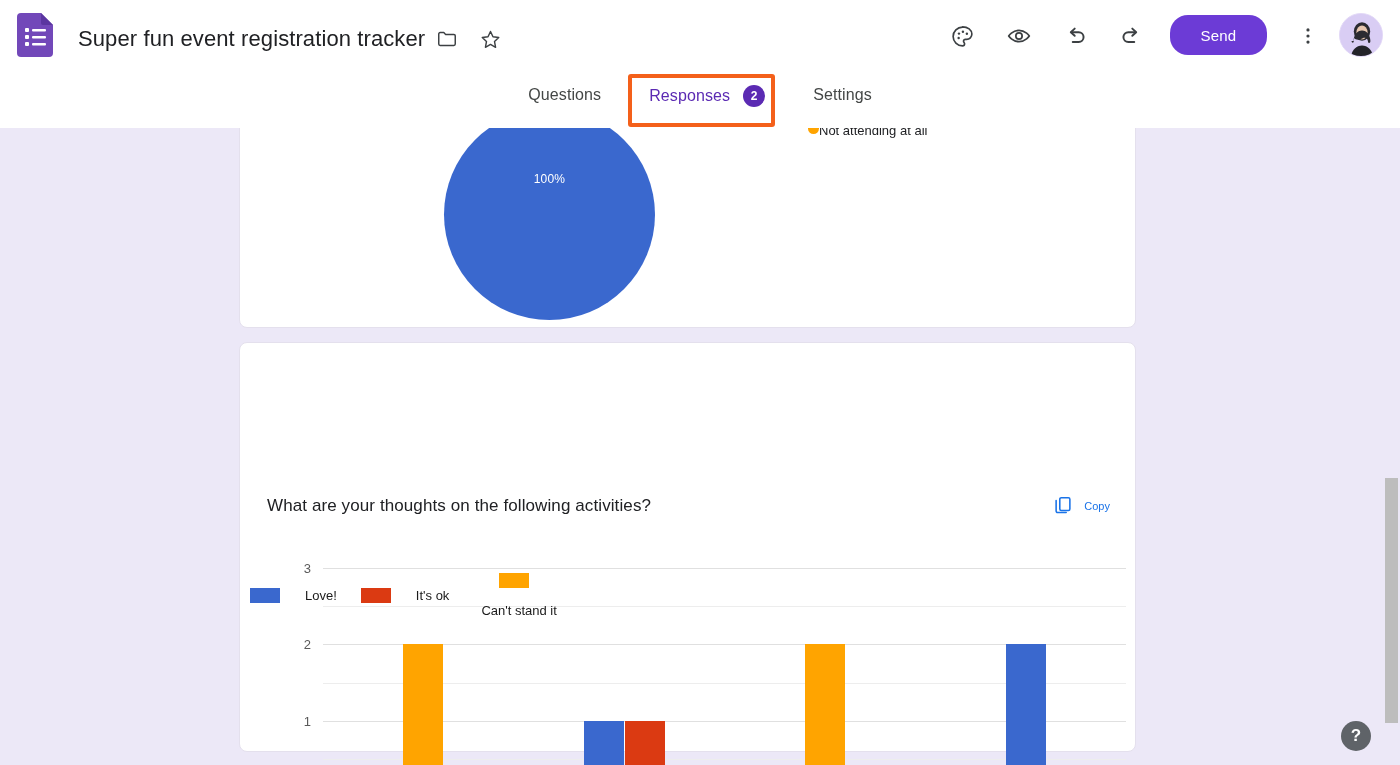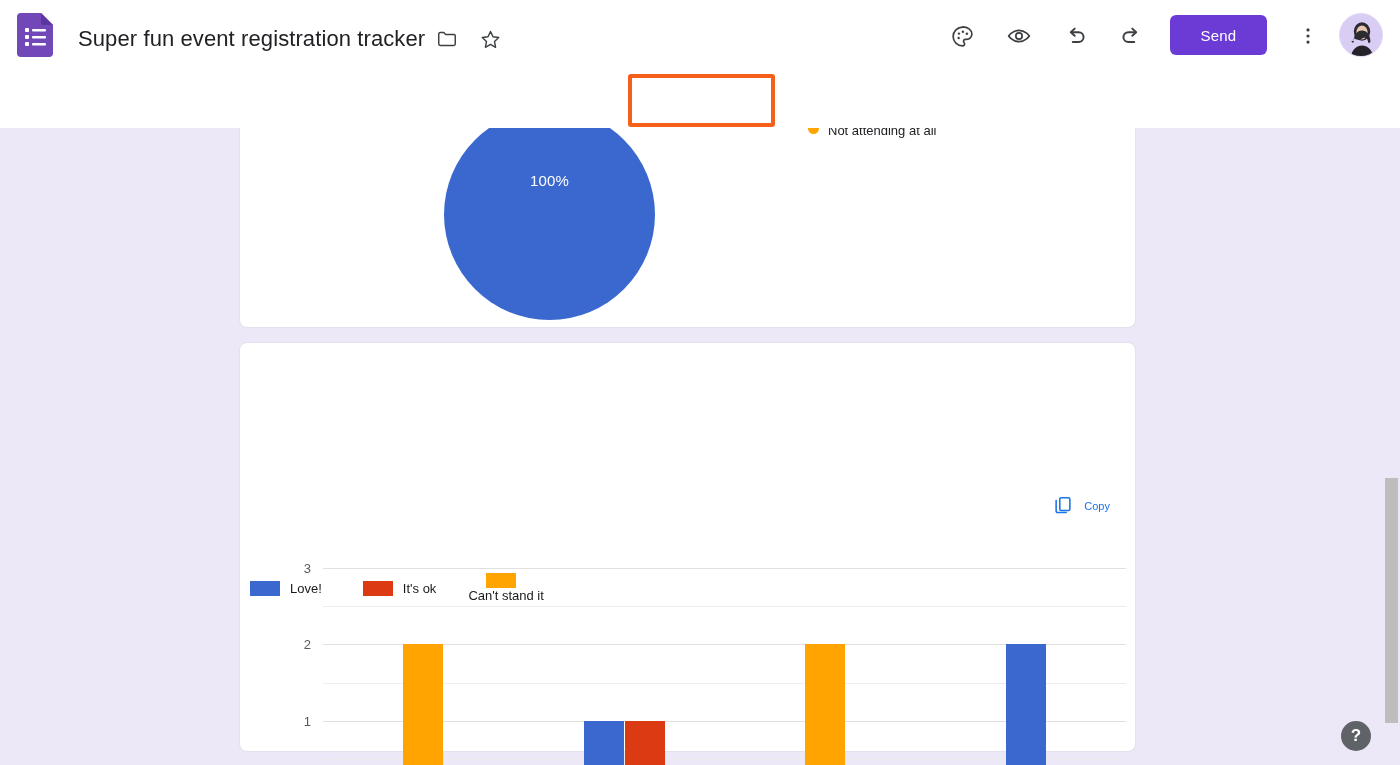--- a/index.html
+++ b/index.html
@@ -57,21 +57,21 @@
   .ti-eye     { left: 1003px; }
   .ti-undo    { left: 1060px; }
   .ti-redo    { left: 1115px; }
   .ti-more    { left: 1292px; }
 
   .send-btn {
     position: absolute; left: 1170px; top: 15px;
     width: 97px; height: 40px;
     background: #6C3BD6;
     color: #FFFFFF;
-    border: none; border-radius: 6px;
+    border: none; border-radius: 18px;
     font-size: 15px; font-family: "Liberation Sans", sans-serif;
     font-weight: 500;
     cursor: pointer;
     letter-spacing: .2px;
   }
   .avatar {
     position: absolute; left: 1339px; top: 13px;
     width: 44px; height: 44px;
     border-radius: 50%;
     background: #D9CDF4;
@@ -153,27 +153,27 @@
     width: 211px; height: 211px;
     border-radius: 50%;
     background: #3A68CE;
   }
   .pie-label {
     position: absolute;
     left: 204px; top: 185px;
     width: 211px;
     text-align: center;
     color: #FFFFFF;
-    font-size: 15px;
+    font-size: 12px;
     letter-spacing: .2px;
   }
   .pie-legend {
     position: absolute;
     left: 568px; top: 136px;
-    display: flex; gap: 9px;
+    display: flex; 
     font-size: 13px; color: #202124;
   }
   .legend-dot {
     width: 11px; height: 11px; border-radius: 50%;
     flex: 0 0 auto;
   }
 
   
   .q-title {
     position: absolute; left: 27px; top: 153px;
@@ -221,21 +221,21 @@
     bottom: 1px;
     width: 40px;
   }
   .bar-legend {
     position: absolute;
     left: 10px; top: 18px;
     display: flex; align-items: center;
     gap: 0;
     font-size: 13px; color: #1A1A1A;
   }
-  .bl-item { display: flex; align-items: center; }
+  .bl-item { display: flex; align-items: center; gap: 15px; }
   .bl-swatch { width: 30px; height: 15px; flex: 0 0 auto; }
   .bl-text { margin-left: 10px; white-space: nowrap; }
 
   
   .scrollbar-track {
     position: absolute; right: 0; top: 128px;
     width: 17px; height: 637px;
     background: #ECE8F7;
     z-index: 50;
   }
@@ -341,39 +341,51 @@
         <svg viewBox="0 0 44 44" width="44" height="44" aria-hidden="true">
           <circle cx="22" cy="22" r="22" fill="#D9CDF4"></circle>
           <ellipse cx="22" cy="17.5" rx="8.2" ry="9.2" fill="#2B2B31"></ellipse>
           <ellipse cx="22" cy="18.5" rx="5.6" ry="7" fill="#E7C6AE"></ellipse>
           <path d="M11 44c0-7.2 4.9-12.4 11-12.4S33 36.8 33 44z" fill="#232329"></path>
           <path d="M13.6 27c0-6 3.6-10.6 8.4-10.6S30.4 21 30.4 27c0 1.3-.5 2-1.2 2-.6 0-1-.6-1.2-1.6-.4-2.3-1.6-3.6-3.2-3.6-2.9 0-3.2 2-6.6 2-2 0-3.3-.8-3.9-1.7-.3.9-.5 1.9-.5 2.9 0 1-.4 1.7-1 1.7-.7 0-1.2-.7-1.2-1.7z" fill="#2B2B31"></path>
         </svg>
       </div>
     </div>
 
+    <div class="tabs">
+      <div class="tab">
+        <span>Questions</span>
+      </div>
+      <div class="tab active">
+        <span>Responses</span><span class="tab-badge">2</span>
+      </div>
+      <div class="tab">
+        <span>Settings</span>
+      </div>
+    </div>
   </div>
 
   <div class="tab-highlight"></div>
 
   <div class="content">
 
     <div class="card card-pie">
       <div class="pie-wrap">
         <div class="pie" style="background: rgb(58, 104, 206);"></div>
         <div class="pie-label">100%</div>
         <div class="pie-legend">
           <span class="legend-dot" style="background:#FFA400;"></span>
           <span>Not attending at all</span>
         </div>
       </div>
     </div>
 
     <div class="card card-bar">
 
+      <div class="q-title">What are your thoughts on the following activities?</div>
 
       <button class="copy-btn">
         <span>
           <svg viewBox="0 0 24 24" width="22" height="22" aria-hidden="true">
             <rect x="8.5" y="4" width="11" height="14" rx="1.6" fill="none" stroke="#1A73E8" stroke-width="1.7"></rect>
             <path d="M15.5 20.2H6.1A1.6 1.6 0 0 1 4.5 18.6V7.2" fill="none" stroke="#1A73E8" stroke-width="1.7" stroke-linecap="round"></path>
           </svg>
         </span>
         <span>Copy</span>
       </button>
@@ -394,21 +406,21 @@
             <div class="bar" title="Mini putting — Love!: 1" style="width: 40px; background: rgb(58, 104, 206); height: 75.3333px; left: 260.625px;"></div>
             <div class="bar" title="Mini putting — It's ok: 1" style="width: 40px; background: rgb(219, 58, 18); height: 75.3333px; left: 301.625px;"></div>
             <div class="bar" title="Escape room — Can't stand it: 2" style="width: 40px; background: rgb(255, 164, 0); height: 151.667px; left: 481.875px;"></div>
             <div class="bar" title="Pub trivia — Love!: 2" style="width: 40px; background: rgb(58, 104, 206); height: 151.667px; left: 682.625px;"></div>
           </div>
         <div class="bar-legend" id="bar-legend">
             <div class="bl-item">
               <span class="bl-swatch" style="background: rgb(58, 104, 206);"></span>
               <span class="bl-text">Love!</span>
             </div>
-            <div class="bl-item" style="margin-left: 41px;">
+            <div class="bl-item" style="margin-left: 24px;">
               <span class="bl-swatch" style="background: rgb(219, 58, 18);"></span>
               <span class="bl-text">It's ok</span>
             </div>
             <div class="bl-item" style="margin-left: 22px; flex-direction: column;">
               <span class="bl-swatch" style="background: rgb(255, 164, 0);"></span>
               <span class="bl-text">Can't stand it</span>
             </div>
           </div>
       </div>
     </div>

